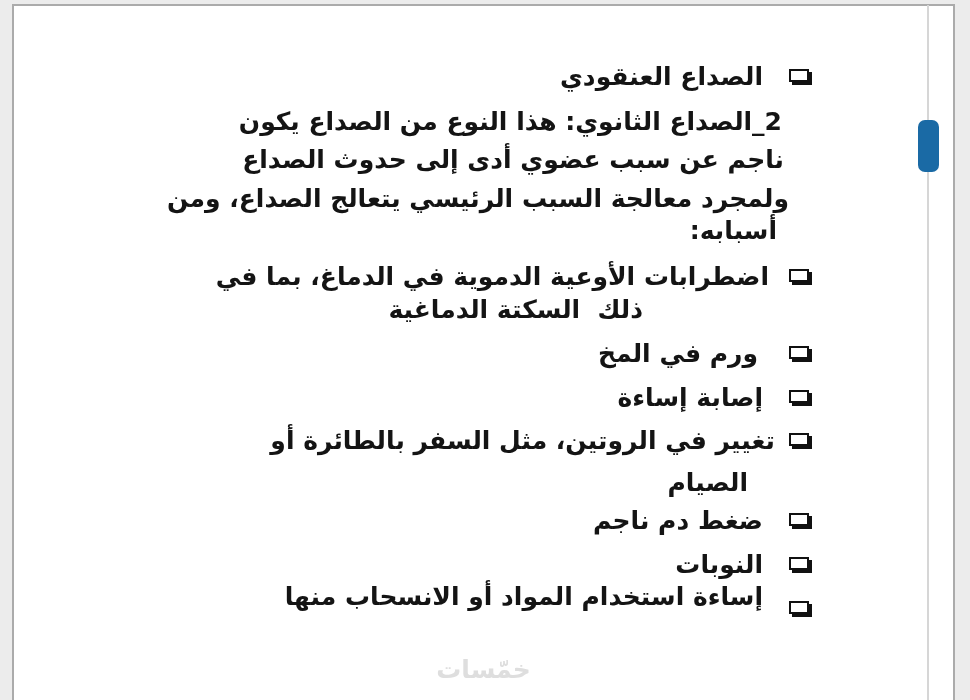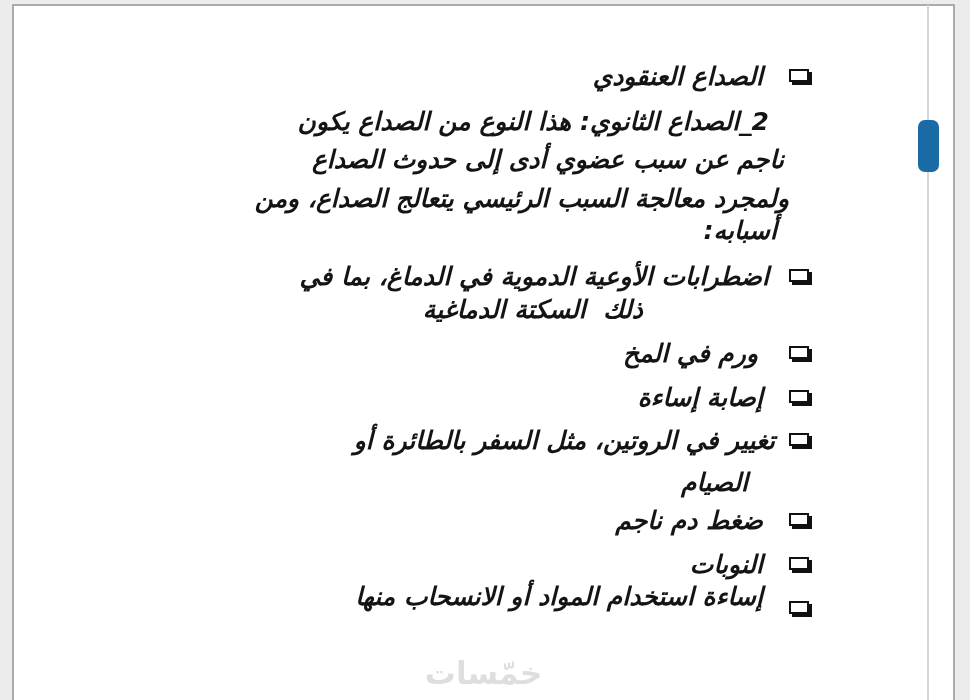--- a/index.html
+++ b/index.html
@@ -24,21 +24,20 @@
   
   .tline {
     position: absolute;
     direction: rtl;
     white-space: pre;
     font-size: 25px;
     font-weight: 700;
     color: #141414;
     line-height: 30px;
     letter-spacing: 0;
-    font-style: italic;
   }
 
   
   .bullet {
     position: absolute;
     width: 20px; height: 13px;
     background: #ffffff;
     border: 2.5px solid #111111;
     box-shadow: 3px 3px 0 0 #111111;
   }
@@ -57,37 +56,37 @@
     border-radius: 7px;
     background: #1a6aa5;
   }
 
   
   .watermark {
     position: absolute;
     left: 0; right: 0; top: 649px;
     text-align: center;
     direction: rtl;
-    font-size: 31px;
+    font-size: 25px;
     font-weight: 700;
     color: #dedede;
   }
 </style>
 </head>
 <body>
 
 <div class="stage">
 
   <div class="page">
 
     <div class="bullet" style="top:63px; right:144px"></div>
     <div class="tline" style="top:56px; right:190px">الصداع العنقودي</div>
 
     <div>
-      <div class="tline" style="top:101px; right:184px">2_الصداع الثانوي: هذا النوع من الصداع يكون</div>
+      <div class="tline" style="top:101px; right:171px">2_الصداع الثانوي: هذا النوع من الصداع يكون</div>
       <div class="tline" style="top:139px; right:169px">ناجم عن سبب عضوي أدى إلى حدوث الصداع</div>
       <div class="tline" style="top:178px; right:164px">ولمجرد معالجة السبب الرئيسي يتعالج الصداع، ومن</div>
       <div class="tline" style="top:210px; right:176px">أسبابه:</div>
     </div>
 
     <div>
 
       <div class="bullet" style="top:263px; right:144px"></div>
       <div class="tline" style="top:256px; right:184px">اضطرابات الأوعية الدموية في الدماغ، بما في</div>
       <div class="tline" style="top:289px; right:310px">ذلك  السكتة الدماغية</div>

